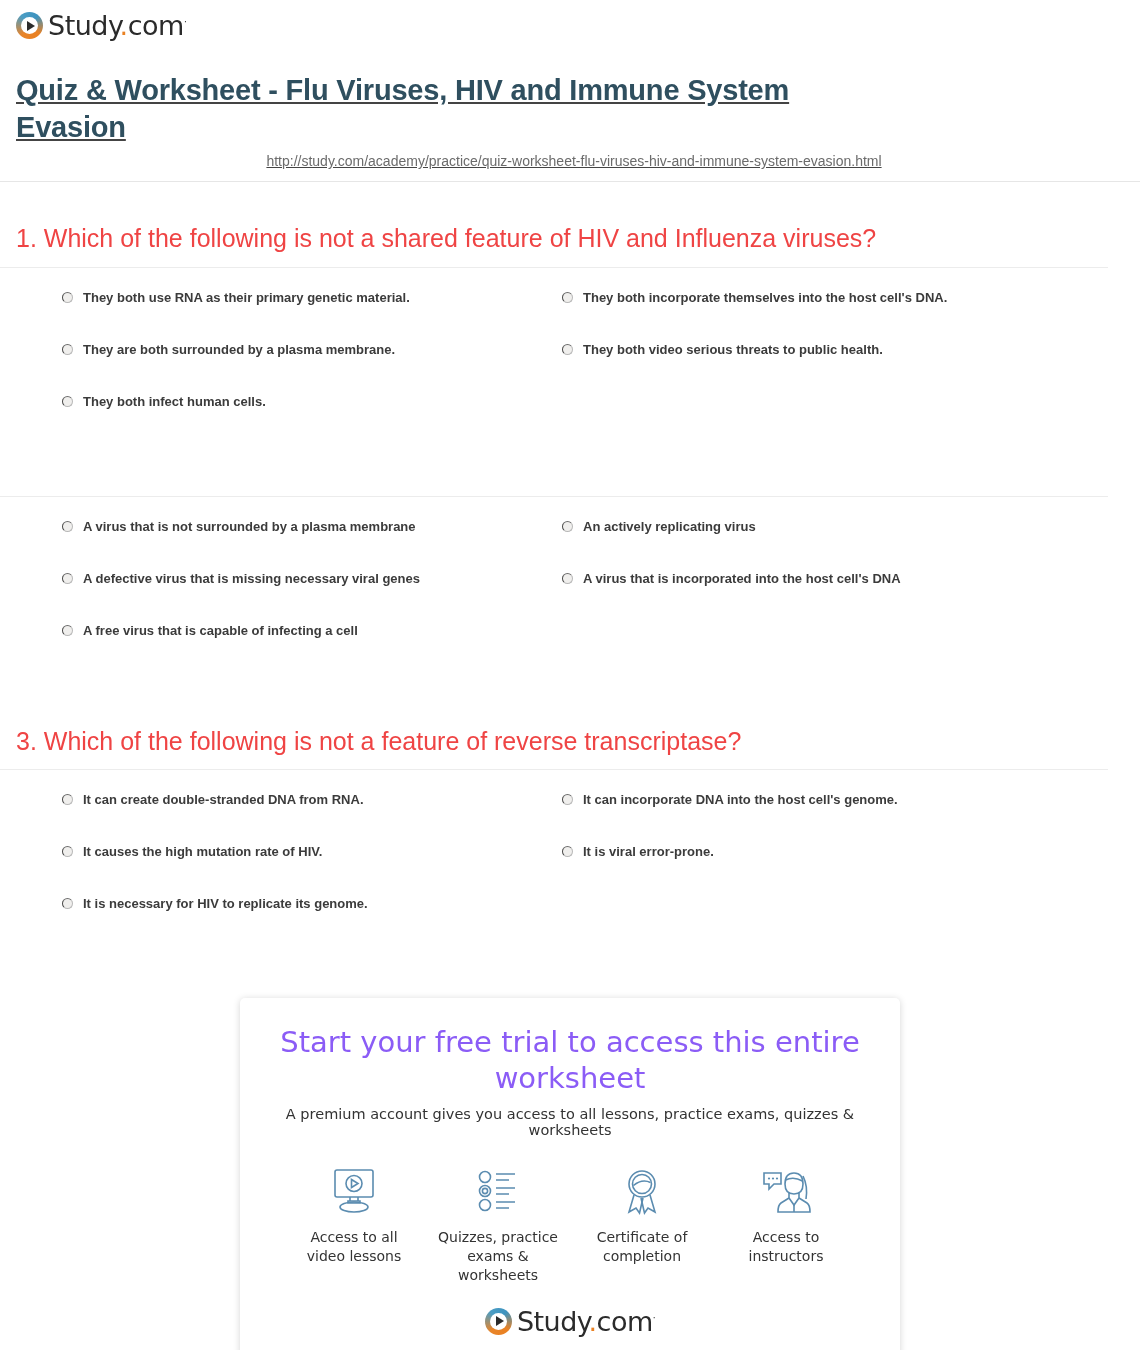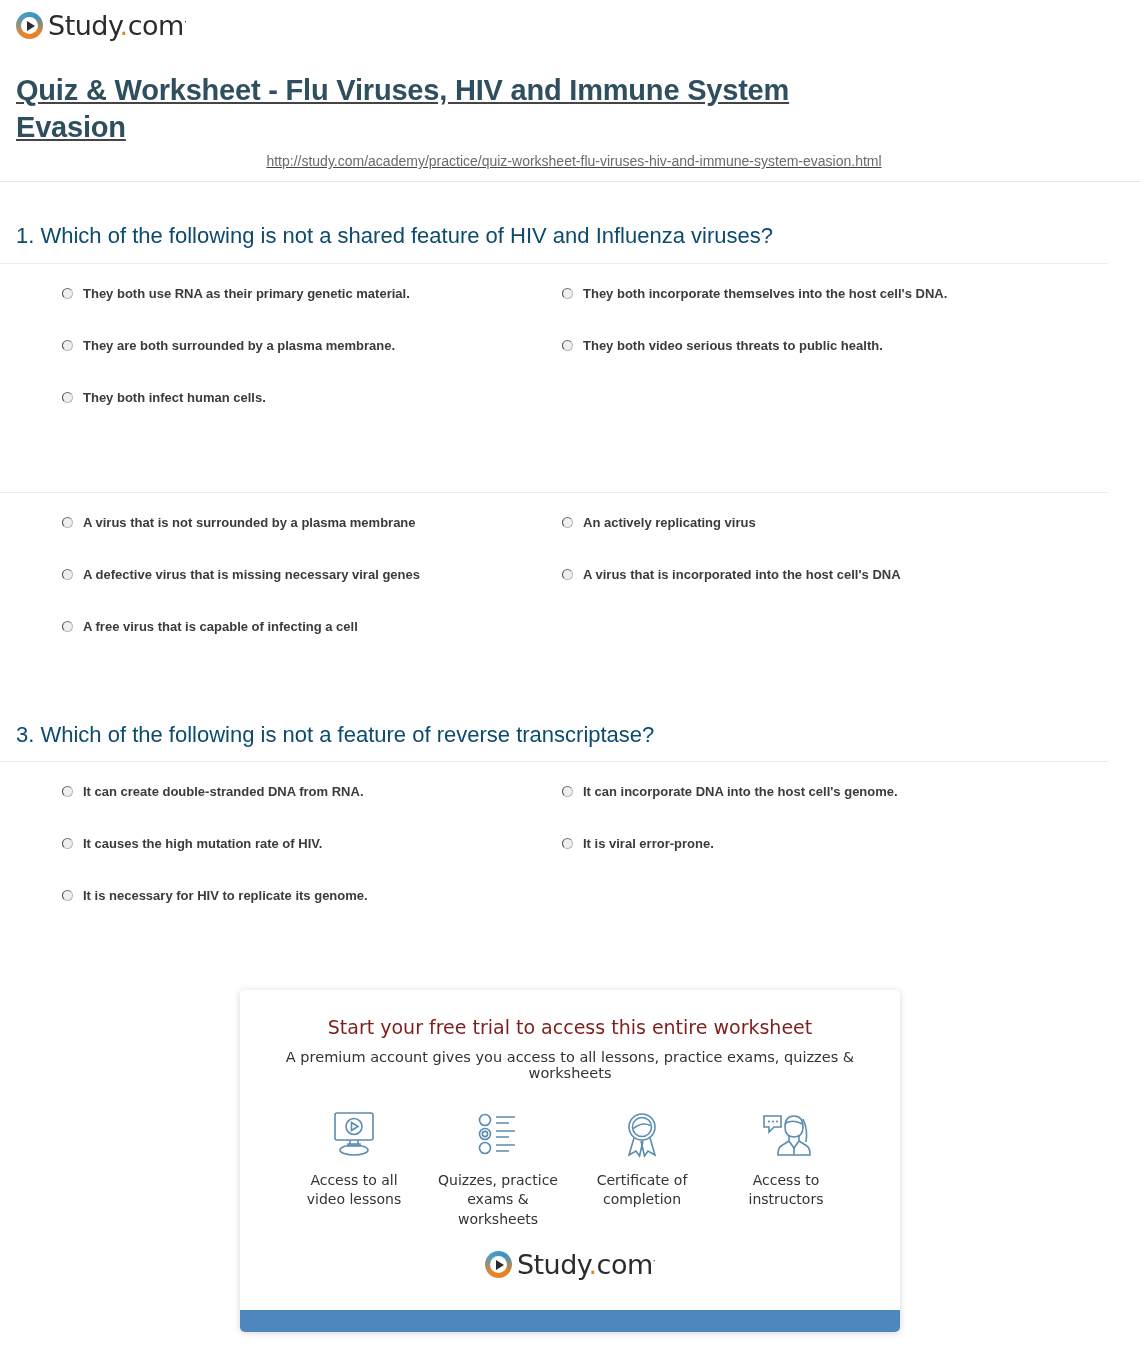--- a/index.html
+++ b/index.html
@@ -107,22 +107,22 @@
     margin-left: -16px;
   }
 
   
   .questions {
     padding: 0 16px;
     margin-top: 40px;
   }
   .question-block { margin-bottom: 50px; }
   .question-text {
-    font-size: 22px;
-    color: #0c4a6e;
+    font-size: 25px;
+    color: #ef4444;
     font-weight: 400;
     line-height: 1.3;
     padding-bottom: 12px;
   }
   .question-rule {
     border-top: 1px solid #ececec;
     width: 1108px;
     margin-left: -16px;
     height: 0;
   }
@@ -172,22 +172,22 @@
     background: #ffffff;
     border-radius: 5px;
     box-shadow: 0 1px 7px rgba(0,0,0,0.17);
     overflow: hidden;
   }
   .promo-body {
     padding: 26px 20px 12px 20px;
     text-align: center;
   }
   .promo-headline {
-    font-size: 19px;
-    color: #7f1d1d;
+    font-size: 29px;
+    color: #8b5cf6;
     font-weight: 400;
     line-height: 1.25;
     font-family: "DejaVu Sans", sans-serif;
   }
   .promo-sub {
     margin-top: 9px;
     font-size: 14.5px;
     color: #333333;
     font-family: "DejaVu Sans", sans-serif;
   }

